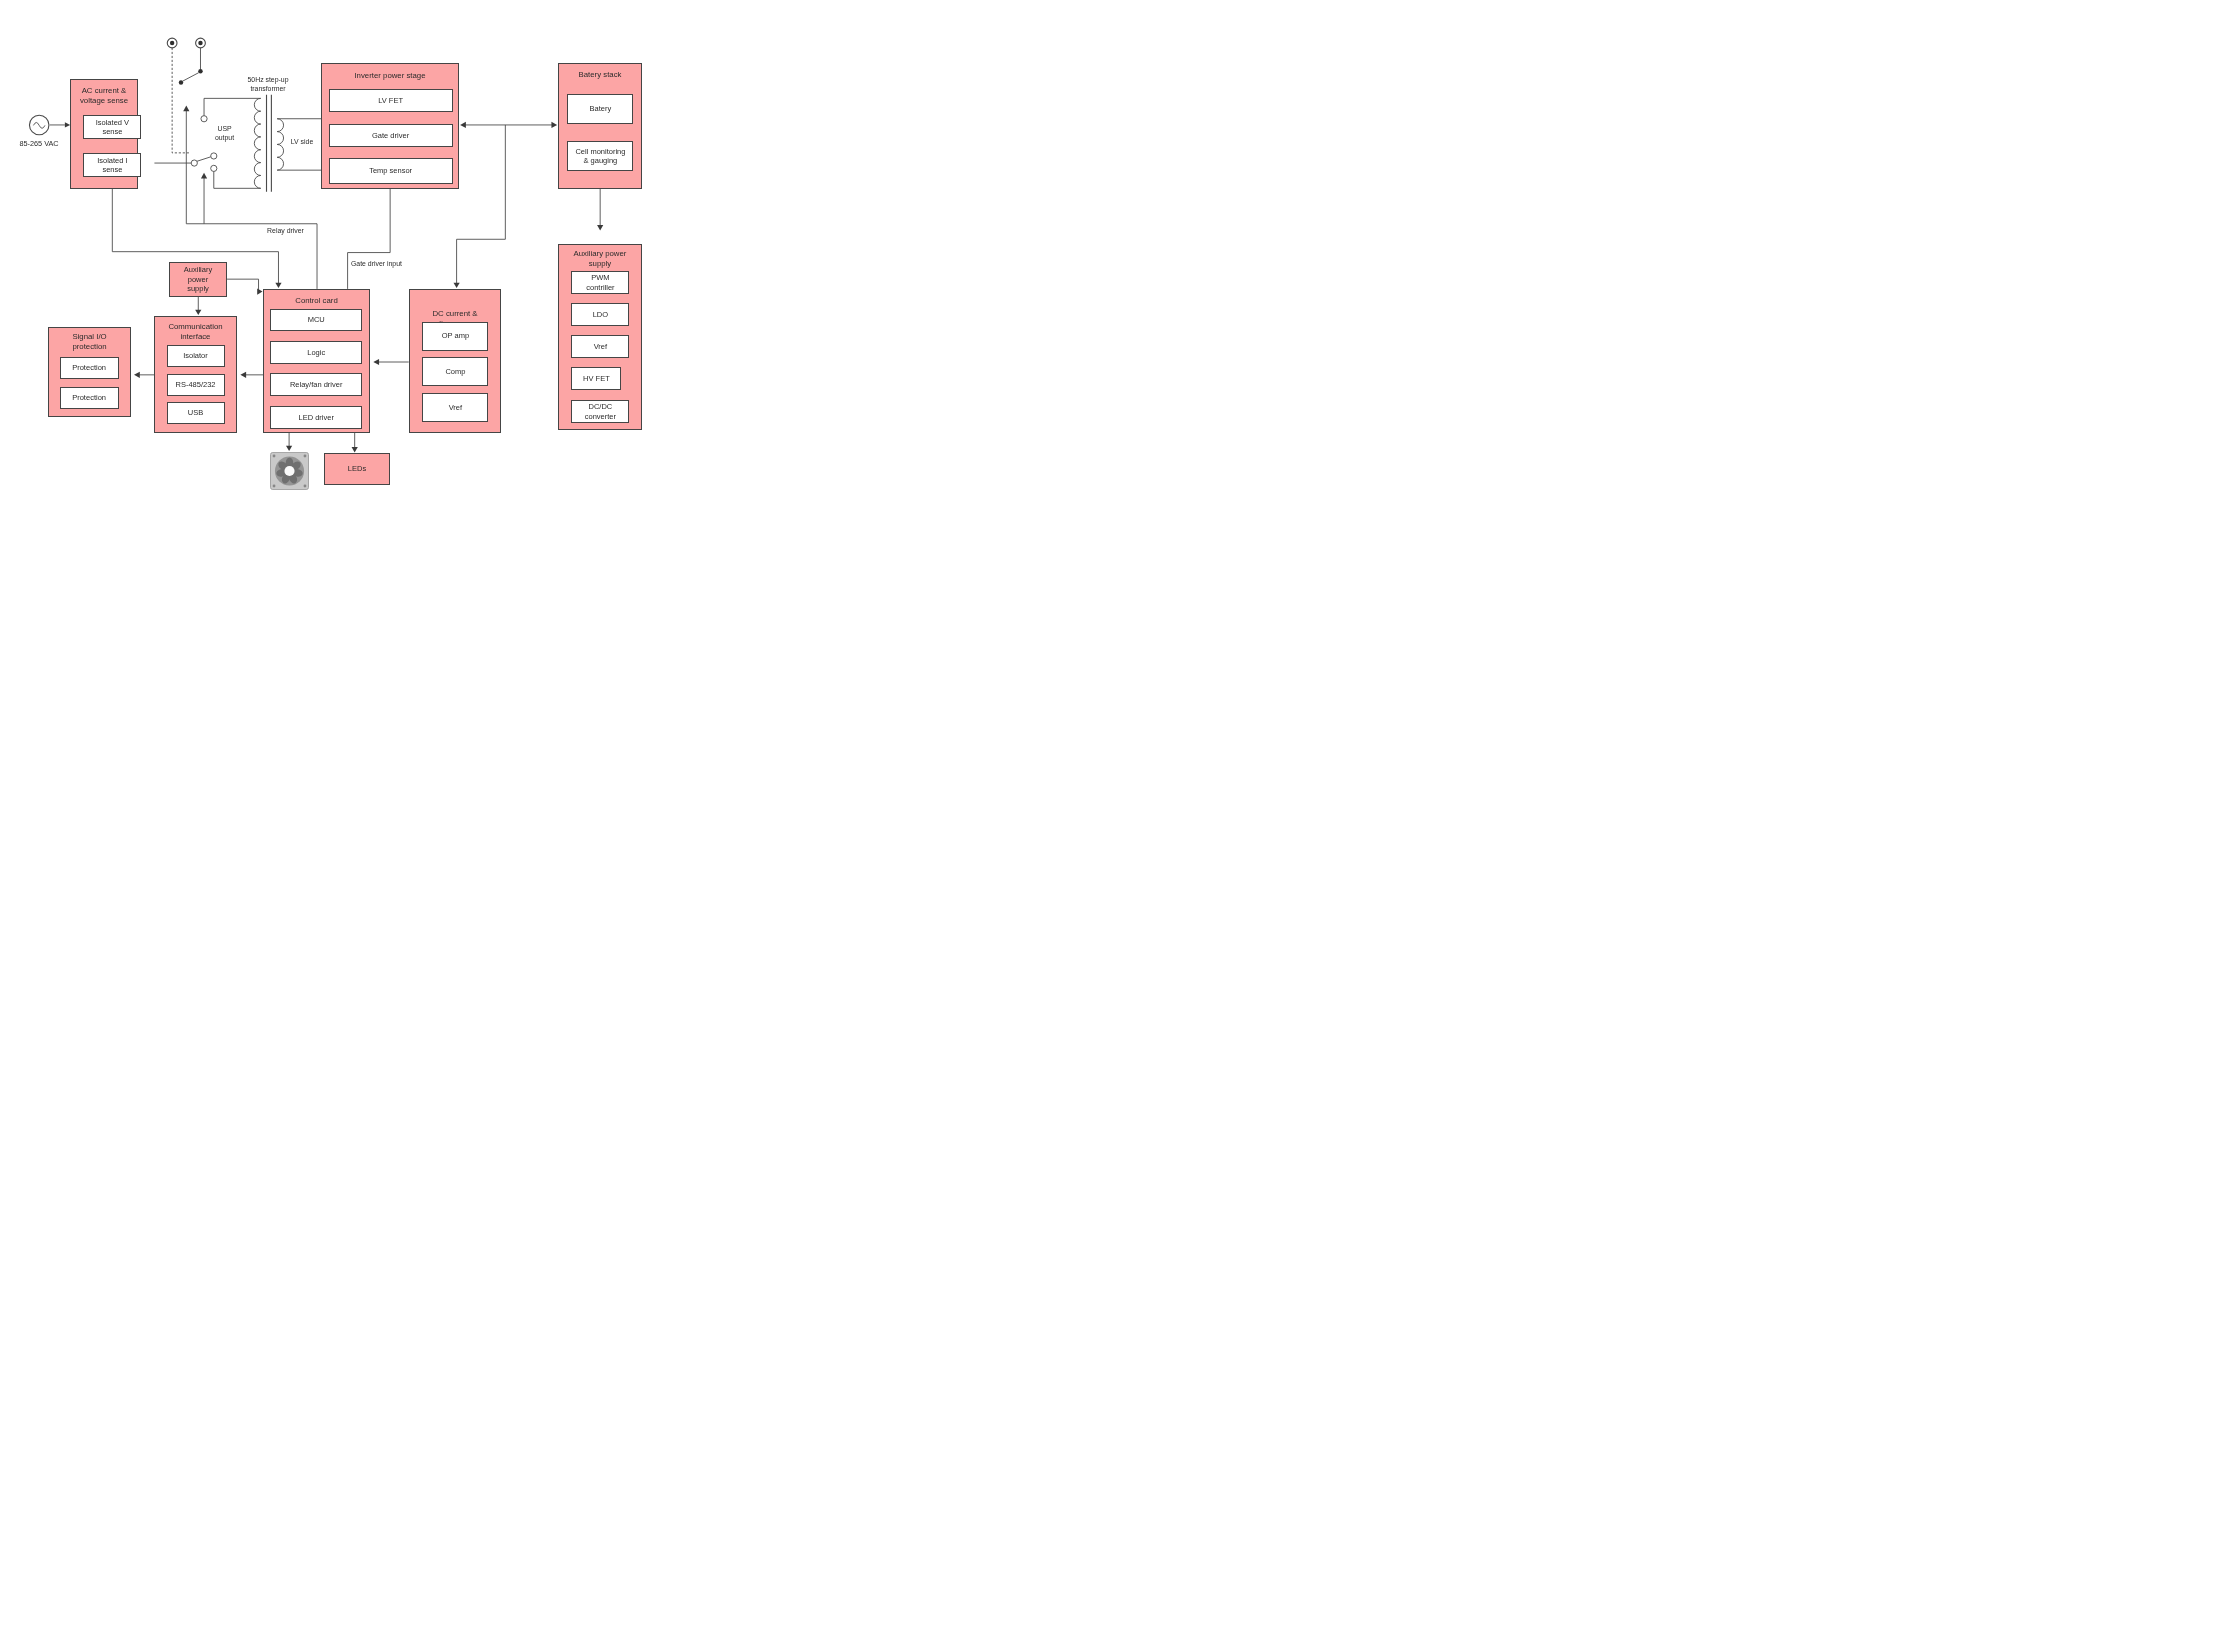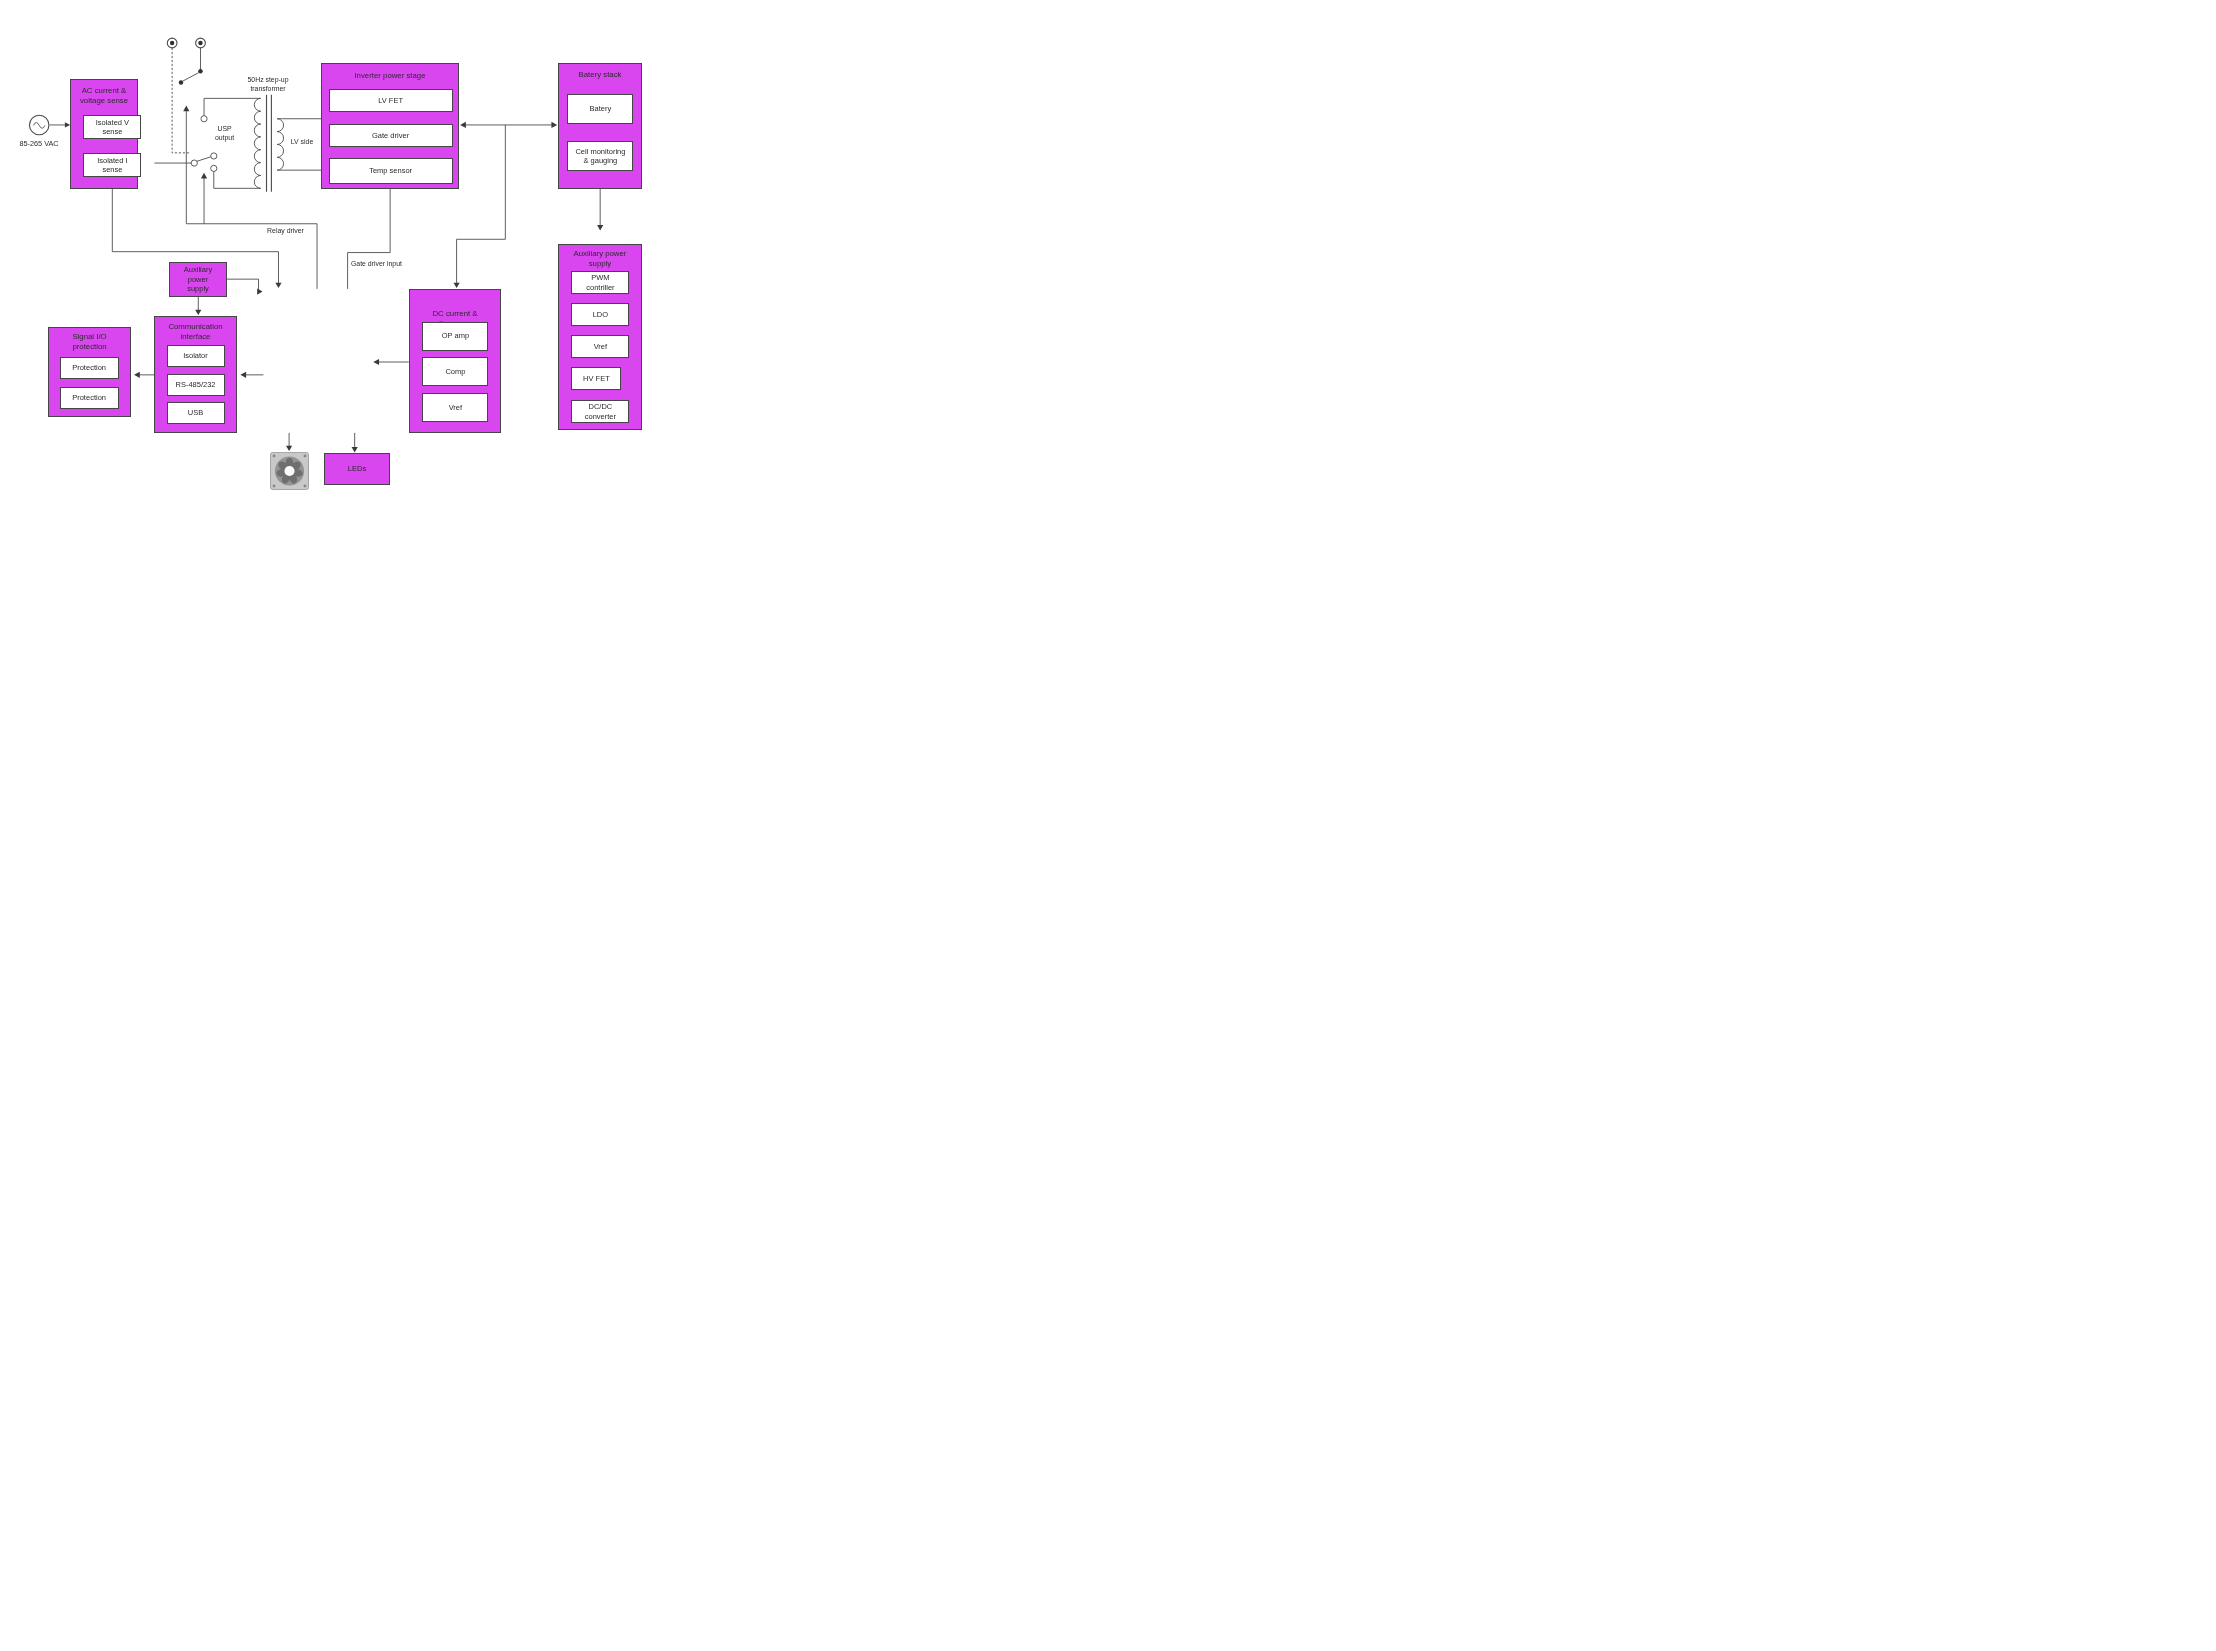--- a/index.html
+++ b/index.html
@@ -2,21 +2,21 @@
 <html style="--line: #4a4a4a; --border: #454545; --text: #2b2b2b; --canvas: #ffffff;font-size:7px"><head>
 <meta charset="utf-8">
 <style>
   :root{
     --line:#4a4a4a; --border:#454545; --text:#2b2b2b; --canvas:#ffffff;
   }
   html,body{margin:0;padding:0;background:#fff;}
   body{font-family:"Liberation Sans",sans-serif;color:var(--text);}
   #canvas{position:relative;width:685px;height:510px;background:var(--canvas);overflow:hidden;}
   #wires{position:absolute;left:0;top:0;}
-  .box{position:absolute;border:0.9px solid var(--border);background:#d946ef;box-sizing:border-box;}
+  .box{position:absolute;border:0.9px solid var(--border);background:#fca5a5;box-sizing:border-box;}
   .title{display:block;text-align:center;white-space:pre-line;font-size:7.8px;line-height:1.25;}
   .inner{position:absolute;border:0.9px solid var(--border);background:#fff;box-sizing:border-box;
          display:flex;align-items:center;justify-content:center;text-align:center;
          white-space:pre-line;font-size:7.5px;line-height:1.25;}
   .center{display:flex;align-items:center;justify-content:center;text-align:center;
           white-space:pre-line;font-size:7.5px;line-height:1.3;}
   .note{position:absolute;font-size:6.9px;line-height:1.3;text-align:center;white-space:pre-line;}
   .ah{fill:#3a3a3a;stroke:none;}
   .contact{fill:#fff;}
   .dot{fill:#2f2f2f;stroke:none;}
@@ -176,20 +176,27 @@
     <div class="inner" style="left:12.4px;top:90px;width:58px;height:23px;">Vref</div>
     <div class="inner" style="left:12.4px;top:122px;width:50px;height:23px;">HV FET</div>
     <div class="inner" style="left:12.4px;top:155px;width:58px;height:23px;">DC/DC
 converter</div>
   </div>
 
   <div class="box center" style="left:169px;top:262px;width:58px;height:35px;">Auxiliary
 power
 supply</div>
 
+  <div class="box" style="left:263px;top:289px;width:107px;height:144px;padding-top:6.2px;">
+    <span class="title">Control card</span>
+    <div class="inner" style="left:6.2px;top:18.6px;width:92px;height:22px;">MCU</div>
+    <div class="inner" style="left:6.2px;top:51px;width:92px;height:23px;">Logic</div>
+    <div class="inner" style="left:6.2px;top:83px;width:92px;height:23px;">Relay/fan driver</div>
+    <div class="inner" style="left:6.2px;top:116px;width:92px;height:23px;">LED driver</div>
+  </div>
 
   <div class="box" style="left:409px;top:289px;width:92px;height:144px;padding-top:19px;">
     <span class="title">DC current &amp;
 voltage sense</span>
     <div class="inner" style="left:12.4px;top:31.5px;width:66px;height:29px;">OP amp</div>
     <div class="inner" style="left:12.4px;top:67px;width:66px;height:29px;">Comp</div>
     <div class="inner" style="left:12.4px;top:103px;width:66px;height:29px;">Vref</div>
   </div>
 
   <div class="box" style="left:154px;top:316px;width:83px;height:117px;padding-top:5.3px;">

